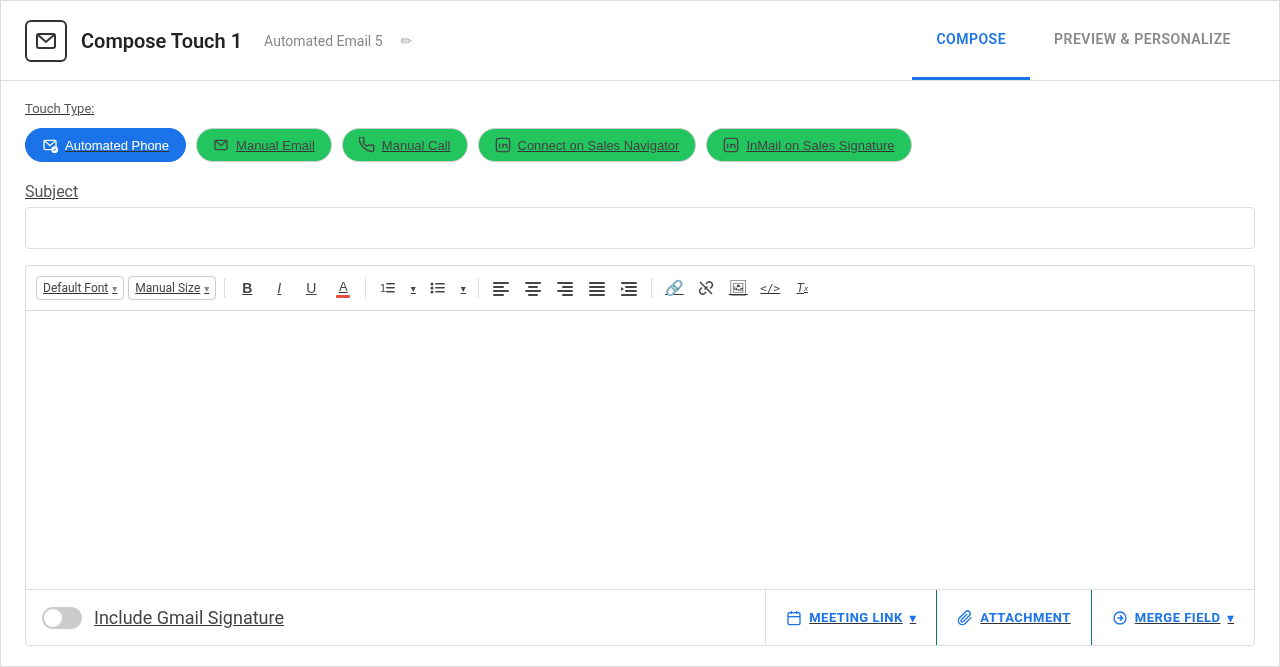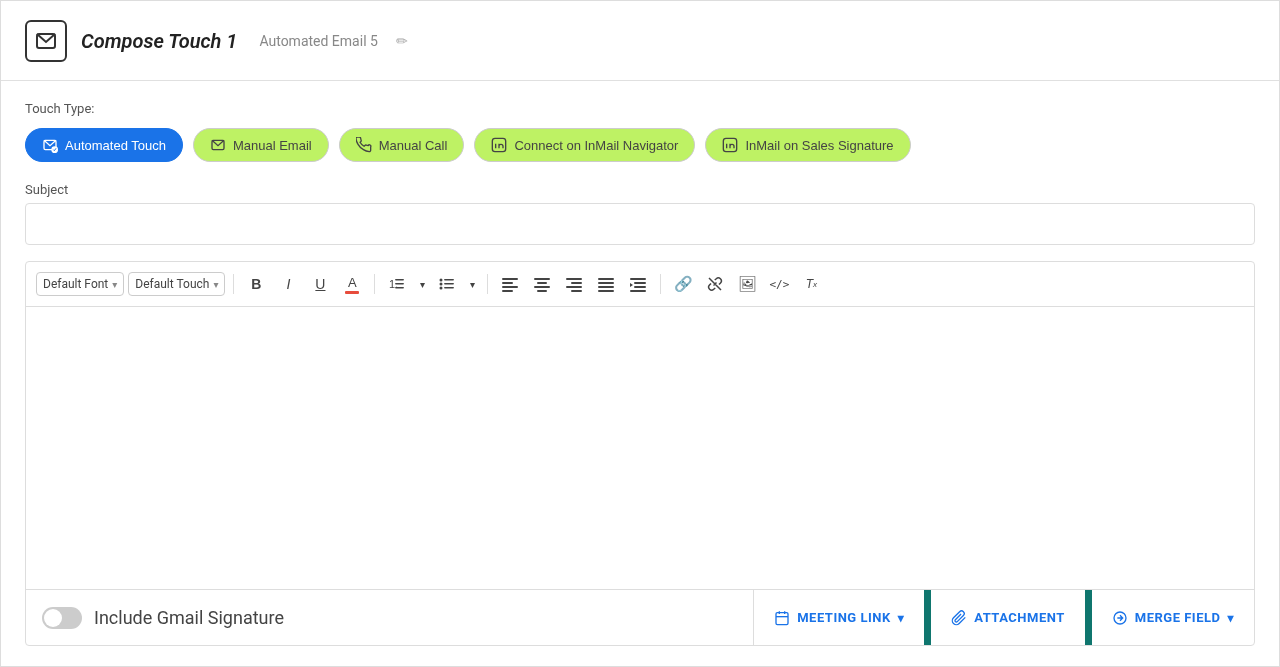--- a/index.html
+++ b/index.html
@@ -5,38 +5,38 @@
     * { box-sizing: border-box; margin: 0; padding: 0; }
     body { font-family: -apple-system, BlinkMacSystemFont, 'Segoe UI', Roboto, sans-serif; background: #fff; color: #333; }
 
     .app-container { width: 1280px; height: 667px; border: 1px solid #ddd; display: flex; flex-direction: column; overflow: hidden; }
 
     
     .header { display: flex; align-items: center; border-bottom: 1px solid #e0e0e0; padding: 0 24px; height: 80px; }
     .header-left { display: flex; align-items: center; gap: 14px; flex: 1; }
     .email-icon-box { width: 42px; height: 42px; border: 2px solid #333; border-radius: 6px; display: flex; align-items: center; justify-content: center; }
     .email-icon-box svg { width: 24px; height: 24px; }
-    .header-title { font-size: 20px; font-weight: 600; color: #222; font-style: italic; }
+    .header-title { font-size: 20px; font-weight: 600; color: #222; }
     .header-subtitle { font-size: 14px; color: #888; margin-left: 8px; }
     .edit-icon { color: #aaa; cursor: pointer; font-size: 14px; margin-left: 4px; }
     .header-tabs { display: flex; align-items: flex-end; height: 100%; }
     .header-tab { padding: 0 24px; height: 100%; display: flex; align-items: center; font-size: 14px; font-weight: 600; letter-spacing: 0.5px; color: #888; cursor: pointer; border-bottom: 3px solid transparent; text-transform: uppercase; }
     .header-tab.active { color: #1a73e8; border-bottom: 3px solid #1a73e8; }
 
     
-    .content { padding: 20px 24px; flex: 1; display: flex; flex-direction: column; overflow: hidden; }
+    .content { padding: 20px 24px; flex: 1; display: flex; flex-direction: column; overflow: hidden; text-decoration: underline; }
 
     .touch-type-label { font-size: 13px; color: #555; margin-bottom: 12px; }
 
     .touch-type-buttons { display: flex; gap: 10px; flex-wrap: wrap; margin-bottom: 20px; }
-    .touch-btn { display: flex; align-items: center; gap: 7px; padding: 8px 16px; border-radius: 24px; border: 1.5px solid #ccc; background: #bef264; font-size: 13px; color: #444; cursor: pointer; font-weight: 500; white-space: nowrap; }
+    .touch-btn { display: flex; align-items: center; gap: 7px; padding: 8px 16px; border-radius: 24px; border: 1.5px solid #ccc; background: #22c55e; font-size: 13px; color: #444; cursor: pointer; font-weight: 500; white-space: nowrap; }
     .touch-btn.active { background: #1a73e8; color: #fff; border-color: #1a73e8; }
     .touch-btn svg { width: 16px; height: 16px; flex-shrink: 0; }
 
-    .subject-label { font-size: 13px; color: #555; margin-bottom: 6px; }
+    .subject-label { font-size: 16px; color: #555; margin-bottom: 6px; }
     .subject-input { width: 100%; height: 42px; border: 1px solid #ddd; border-radius: 4px; padding: 0 12px; font-size: 14px; outline: none; margin-bottom: 16px; }
 
     
     .editor-container { border: 1px solid #ddd; border-radius: 4px; flex: 1; display: flex; flex-direction: column; min-height: 0; }
     .toolbar { display: flex; align-items: center; gap: 4px; padding: 8px 10px; border-bottom: 1px solid #ddd; flex-wrap: nowrap; overflow-x: auto; }
     .toolbar-select { border: 1px solid #ccc; border-radius: 4px; padding: 4px 6px; font-size: 12px; color: #444; background: #fff; cursor: pointer; display: flex; align-items: center; gap: 4px; }
     .toolbar-select span { font-size: 12px; }
     .toolbar-select .arrow { font-size: 10px; color: #888; }
     .toolbar-sep { width: 1px; height: 20px; background: #ddd; margin: 0 4px; }
     .toolbar-btn { width: 28px; height: 28px; display: flex; align-items: center; justify-content: center; border-radius: 4px; cursor: pointer; font-size: 14px; color: #444; border: none; background: transparent; }
@@ -46,21 +46,21 @@
 
     
     .editor-footer { border-top: 1px solid #ddd; display: flex; align-items: center; height: 56px; }
     .footer-left { display: flex; align-items: center; gap: 12px; padding: 0 16px; flex: 1; }
     .toggle { position: relative; width: 40px; height: 22px; }
     .toggle input { opacity: 0; width: 0; height: 0; }
     .toggle-slider { position: absolute; inset: 0; background: #ccc; border-radius: 22px; cursor: pointer; }
     .toggle-slider:before { content: ''; position: absolute; width: 18px; height: 18px; left: 2px; top: 2px; background: #fff; border-radius: 50%; transition: 0.2s; }
     .toggle-label { font-size: 18px; color: #444; }
     .footer-actions { display: flex; align-items: stretch; height: 100%; border-left: 1px solid #ddd; }
-    .footer-action-btn { display: flex; align-items: center; gap: 7px; padding: 0 20px; font-size: 13px; font-weight: 700; color: #1a73e8; cursor: pointer; letter-spacing: 0.5px; border-left: 7px solid #0f766e; text-transform: uppercase; white-space: nowrap; }
+    .footer-action-btn { display: flex; align-items: center; gap: 7px; padding: 0 20px; font-size: 13px; font-weight: 700; color: #1a73e8; cursor: pointer; letter-spacing: 0.5px; border-left: 1px solid #0f766e; text-transform: uppercase; white-space: nowrap; }
     .footer-action-btn:first-child { border-left: none; }
     .footer-action-btn svg { width: 16px; height: 16px; flex-shrink: 0; }
     .footer-action-btn .chevron { font-size: 12px; }
   </style>
 </head>
 <body>
 
 <div class="app-container">
 
   <div class="header">
@@ -68,35 +68,39 @@
       <div class="email-icon-box">
         <svg viewBox="0 0 24 24" fill="none" stroke="#333" stroke-width="2">
           <rect x="3" y="5" width="18" height="14" rx="2"></rect>
           <polyline points="3,5 12,13 21,5"></polyline>
         </svg>
       </div>
       <span class="header-title">Compose Touch 1</span>
       <span class="header-subtitle">Automated Email 5</span>
       <span class="edit-icon">✏</span>
     </div>
+    <div class="header-tabs">
+      <div class="header-tab active">COMPOSE</div>
+      <div class="header-tab">PREVIEW &amp; PERSONALIZE</div>
+    </div>
   </div>
 
   <div class="content">
 
     <div class="touch-type-label">Touch Type:</div>
     <div class="touch-type-buttons">
 
       <button class="touch-btn active">
         <svg viewBox="0 0 24 24" fill="none" stroke="currentColor" stroke-width="2">
           <rect x="3" y="5" width="18" height="14" rx="2"></rect>
           <polyline points="3,5 12,13 21,5"></polyline>
           <circle cx="19" cy="19" r="4" fill="white" stroke="white"></circle>
           <path d="M17 19l1.5 1.5L21 17" stroke="#1a73e8" stroke-width="1.5"></path>
         </svg>
-        <span>Automated Touch</span>
+        <span>Automated Phone</span>
       </button>
 
       <button class="touch-btn">
         <svg viewBox="0 0 24 24" fill="none" stroke="currentColor" stroke-width="2">
           <rect x="3" y="5" width="18" height="14" rx="2"></rect>
           <polyline points="3,5 12,13 21,5"></polyline>
         </svg>
         <span>Manual Email</span>
       </button>
 
@@ -106,21 +110,21 @@
         </svg>
         <span>Manual Call</span>
       </button>
 
 
       <button class="touch-btn">
         <svg viewBox="0 0 24 24" fill="none" stroke="currentColor" stroke-width="2">
           <rect x="2" y="2" width="20" height="20" rx="4"></rect>
           <path d="M7 10v7M7 7v.01M12 10v7M12 14a3 3 0 016 0v3"></path>
         </svg>
-        <span>Connect on InMail Navigator</span>
+        <span>Connect on Sales Navigator</span>
       </button>
 
       <button class="touch-btn">
         <svg viewBox="0 0 24 24" fill="none" stroke="currentColor" stroke-width="2">
           <rect x="2" y="2" width="20" height="20" rx="4"></rect>
           <path d="M7 10v7M7 7v.01M12 10v7M12 14a3 3 0 016 0v3"></path>
         </svg>
         <span>InMail on Sales Signature</span>
       </button>
 
@@ -131,21 +135,21 @@
 
     <div class="editor-container">
       <div class="toolbar">
 
         <div class="toolbar-select">
           <span>Default Font</span>
           <span class="arrow">▾</span>
         </div>
 
         <div class="toolbar-select">
-          <span>Default Touch</span>
+          <span>Manual Size</span>
           <span class="arrow">▾</span>
         </div>
 
         <div class="toolbar-sep"></div>
 
         <button class="toolbar-btn bold">B</button>
 
         <button class="toolbar-btn italic">I</button>
 
         <button class="toolbar-btn" style="text-decoration:underline;">U</button>

